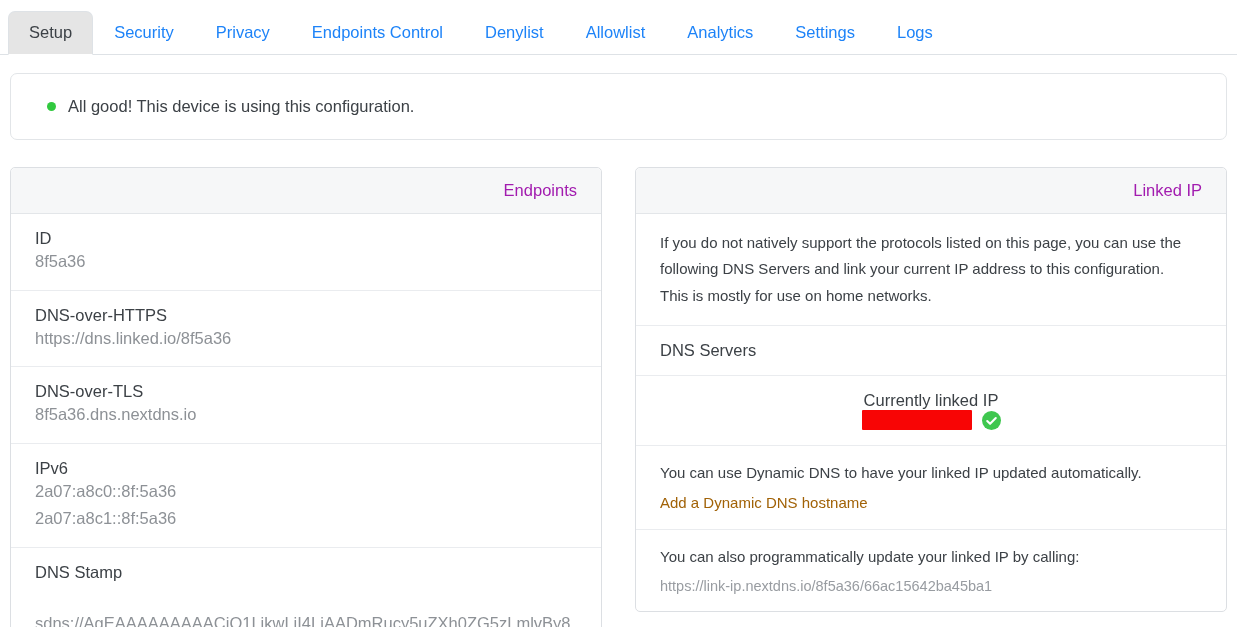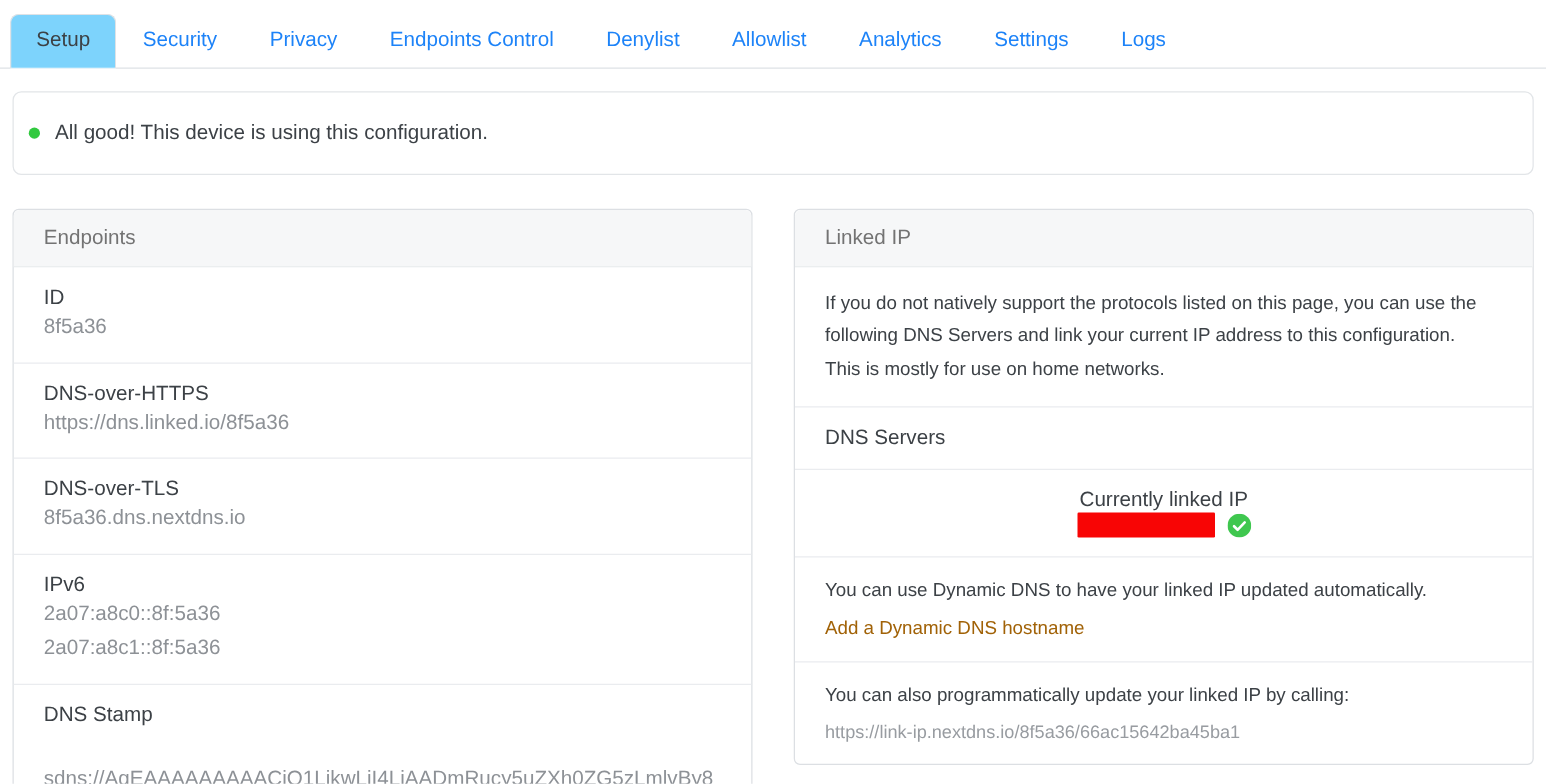--- a/index.html
+++ b/index.html
@@ -23,31 +23,31 @@
     padding: 11px 20px 12px;
     font-size: 16.5px;
     color: #1d83f8;
     cursor: pointer;
     border: 1px solid transparent;
     border-radius: 7px 7px 0 0;
     margin-bottom: -1px;
     white-space: nowrap;
   }
   .tab.active {
-    background: #7dd3fc;
+    background: #e5e5e5;
     border-color: #dee2e6 #dee2e6 #ffffff #dee2e6;
     color: #3c4146;
   }
 
   
   .banner {
     margin: 18px 10px 27px 10px;
     border: 1px solid #e2e5e8;
     border-radius: 7px;
-    padding: 23px 12px;
+    padding: 23px 36px;
     display: flex;
     align-items: center;
     font-size: 16.5px;
   }
   .status-dot {
     width: 9px; height: 9px; border-radius: 50%;
     background: #31c93f;
     margin-right: 12px;
     flex: 0 0 auto;
   }
@@ -62,23 +62,24 @@
   .panel {
     flex: 1 1 0;
     border: 1px solid #dcdfe3;
     border-radius: 5px;
     background: #fff;
   }
   .panel-header {
     background: #f6f7f8;
     padding: 13px 24px;
     font-size: 16.5px;
-    color: #737373;
+    color: #a21caf;
     border-bottom: 1px solid #e3e6e9;
     border-radius: 5px 5px 0 0;
+    text-align: right;
   }
   .panel-body > * + * { border-top: 1px solid #eaecef; }
 
   .row {
     padding: 15px 24px;
     display: flex;
     justify-content: space-between;
     align-items: flex-start;
     font-size: 16.5px;
     flex-direction: column;

